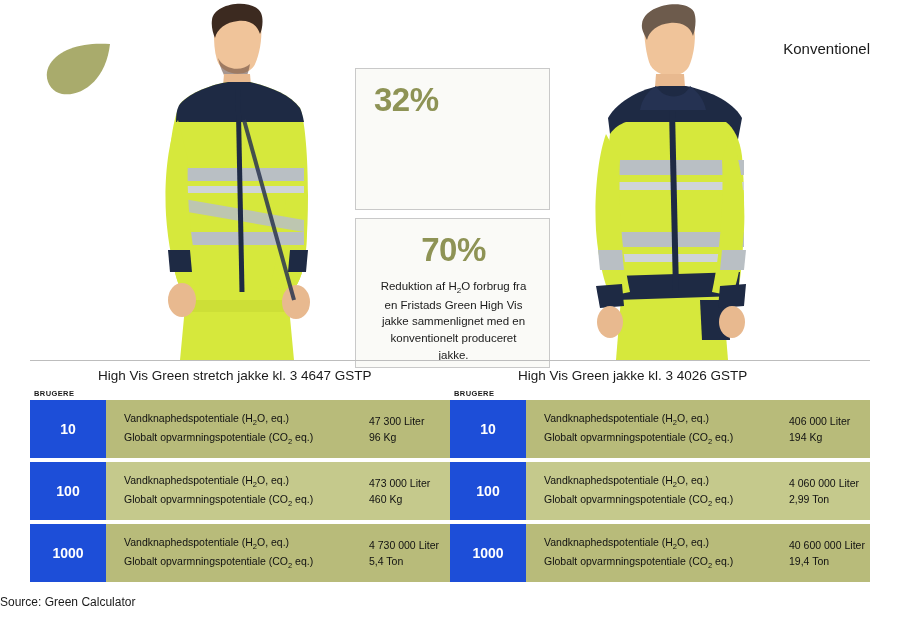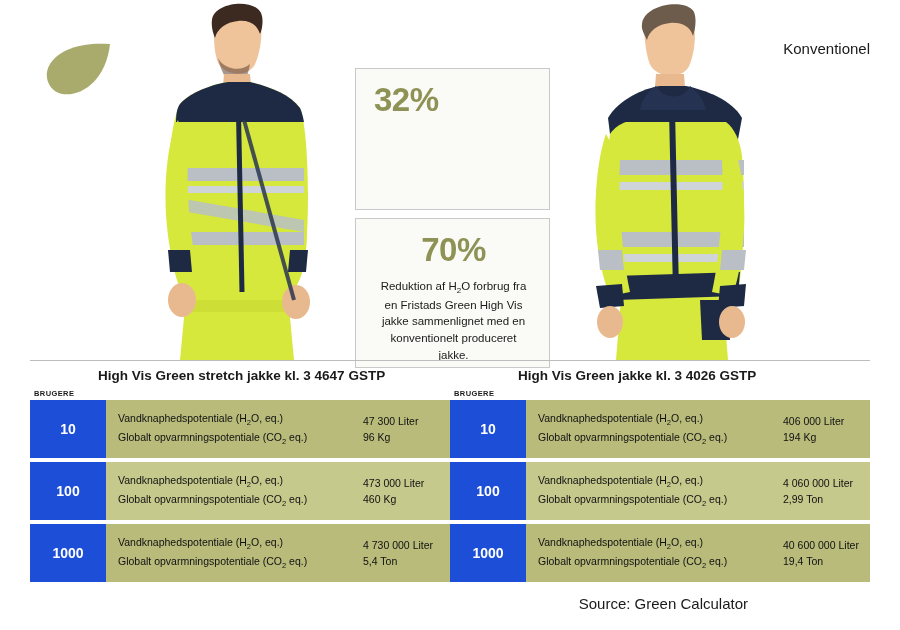--- a/index.html
+++ b/index.html
@@ -84,21 +84,21 @@
     position: absolute;
     top: 368px; left: 0;
     width: 900px;
   }
   .tbl-col { position: absolute; top: 0; }
   .tbl-col.left  { left: 30px;  width: 420px; }
   .tbl-col.right { left: 450px; width: 420px; }
 
   .tbl-title {
     font-size: 13.5px;
-    font-weight: bold;
+    font-weight: normal;
     margin-left: 68px;
     margin-bottom: 6px;
     color: #1a1a1a;
   }
   .brugere-label {
     font-size: 7.5px;
     font-weight: bold;
     letter-spacing: 0.4px;
     color: #1a1a1a;
     margin-bottom: 2px;
@@ -119,35 +119,35 @@
     display: flex;
     align-items: center;
     justify-content: center;
     flex: none;
   }
   .row .detail {
     flex: 1;
     background: #b8bb7a;
     display: flex;
     align-items: center;
-    padding-left: 12px;
+    padding-left: 18px;
     font-size: 10.5px;
     color: #111;
   }
   .row.alt .detail { background: #c5c98c; }
   .detail .labels { width: 245px; }
   .detail .values { flex: 1; }
   .detail .line { line-height: 1.55; white-space: nowrap; }
   .detail sub { font-size: 7.5px; }
 
   .source {
     position: absolute;
     top: 595px; left: 0; width: 748px;
-    text-align: right;
-    font-size: 15px;
+    text-align: left;
+    font-size: 12px;
     color: #1a1a1a;
   }
 </style>
 </head>
 <body>
 
 <div class="top">
 
   <svg class="leaf" viewBox="0 0 70 54">
     <path d="M66,2 C40,0 16,6 6,22 C-2,35 6,50 18,52 C38,55 62,38 66,2 Z" fill="#a9ab6c"></path>

